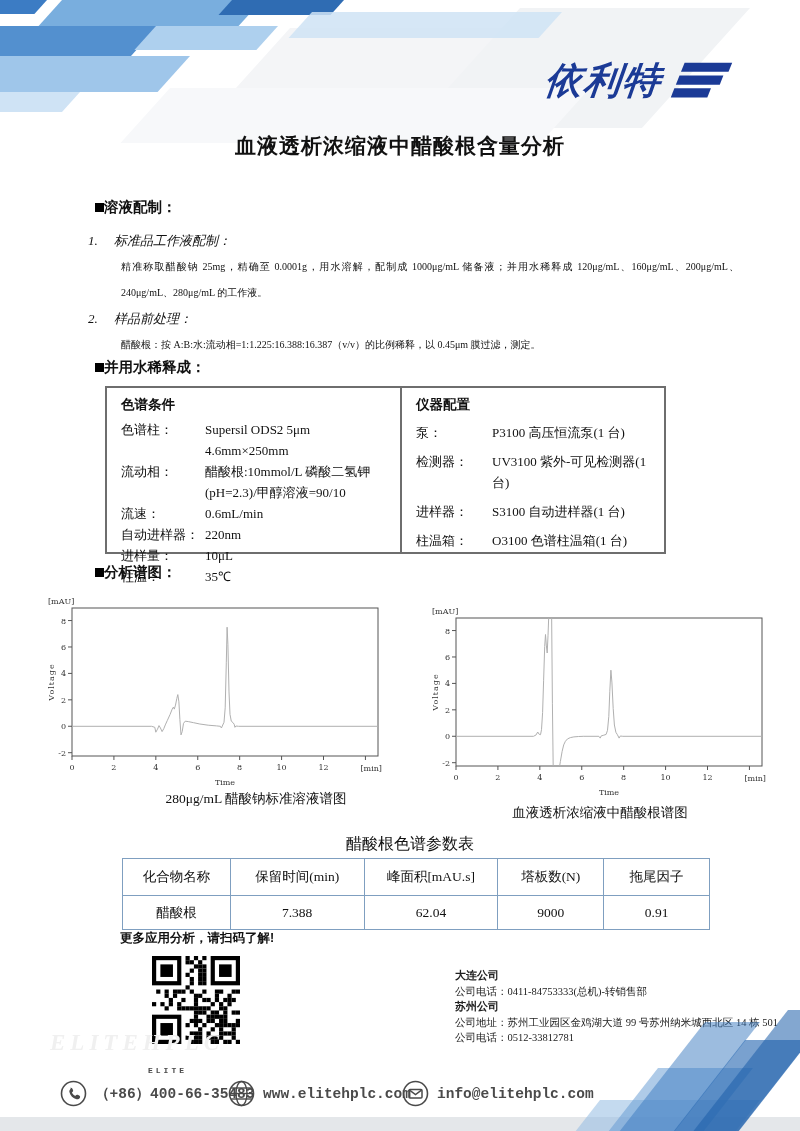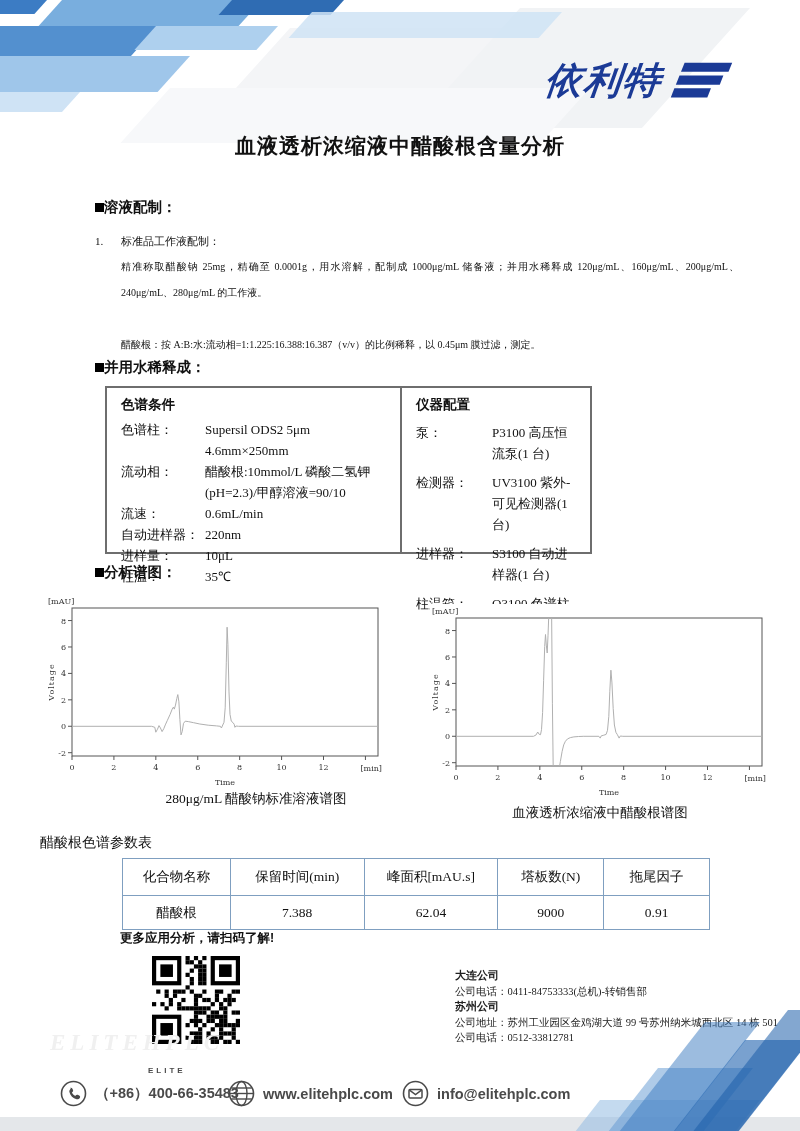--- a/index.html
+++ b/index.html
@@ -33,61 +33,61 @@
   
   .doc-title{position:absolute;left:0;top:132px;width:800px;text-align:center;
     font-size:21px;font-weight:bold;letter-spacing:1px;}
   .sec-head{position:absolute;display:flex;align-items:center;}
   .sec-head .bullet{width:9px;height:9px;background:#000;display:inline-block;}
   .sec-head .txt{font-size:14.5px;font-weight:bold;}
   .h-solution{left:95px;top:198px;}
   .h-cond{left:95px;top:358px;}
   .h-charts{left:95px;top:563px;}
   
-  .num-item{position:absolute;left:95px;width:645px;font-size:11px;line-height:26px;}
+  .num-item{position:absolute;left:88px;width:645px;font-size:13px;line-height:26px;font-style:italic;}
   .ni1{top:228px;} .ni1-body{top:254px;} .ni2{top:306px;} .ni2-body{top:332px;}
   .num-item .num{display:inline-block;width:26px;}
   .item-body{position:absolute;left:121px;width:618px;font-size:10px;line-height:26px;text-align:justify;}
   
-  .cond-table{position:absolute;left:105px;top:386px;width:487px;height:168px;
+  .cond-table{position:absolute;left:105px;top:386px;width:561px;height:168px;
     border:2px solid var(--table-border);display:flex;font-size:13px;}
   .cond-col{padding:8px 12px 6px 14px;}
   .cond-left{width:295px;border-right:2px solid var(--table-border);}
   .cond-right{flex:1;}
   .cond-title{font-weight:bold;font-size:13.5px;margin-bottom:5px;}
   .cond-row{display:flex;line-height:21px;}
   .cond-row .lbl{width:84px;flex:none;}
   .cond-row .val{flex:1;}
   .cond-right .cond-row{margin:8px 0;}
   .cond-right .cond-row .lbl{width:76px;}
   
   .chart{position:absolute;}
   .chart-left{left:46px;top:594px;}
   .chart-right{left:430px;top:604px;}
   .chart svg{display:block;background:#fff;}
   .chart-caption{position:absolute;font-size:13.5px;text-align:center;width:340px;}
   .cap-left{left:86px;top:790px;}
   .cap-right{left:430px;top:804px;}
   
-  .param-title{position:absolute;left:40px;top:834px;width:740px;font-size:14px;}
+  .param-title{position:absolute;left:40px;top:834px;width:740px;text-align:center;font-size:16px;}
   .param-table{position:absolute;left:122px;top:858px;width:588px;border-collapse:collapse;
     font-size:13.5px;text-align:center;}
   .param-table th,.param-table td{border:1.6px solid var(--param-table-border);font-weight:normal;}
   .param-table th{height:37px;} .param-table td{height:34px;}
   
   .qr-prompt{position:absolute;left:120px;top:930px;font-size:12.5px;font-weight:bold;
     font-family:"Liberation Sans",sans-serif;}
   .qr-box{position:absolute;left:152px;top:956px;width:88px;height:88px;}
   .watermark{position:absolute;left:50px;top:1030px;font-size:23px;font-weight:bold;font-style:italic;
     letter-spacing:5px;color:var(--watermark-gray);}
   .company{position:absolute;left:455px;top:968px;width:335px;font-size:10.5px;line-height:15.5px;color:#222;}
   .company .cname{font-weight:bold;font-size:11px;}
   
   .contact{position:absolute;top:1078px;left:0;width:800px;height:34px;
-    font-family:Liberation Sans, sans-serif;color:var(--contact-gray);}
+    font-family:Liberation Mono, monospace;color:var(--contact-gray);}
   .c-item{position:absolute;display:flex;align-items:center;gap:8px;font-size:14.5px;font-weight:bold;}
   .c-phone{left:60px;top:2px;} .c-web{left:228px;top:2px;} .c-mail{left:402px;top:2px;}
   .c-icon{width:27px;height:27px;flex:none;}
   .elite-small{position:absolute;left:148px;top:-12px;font-size:8px;letter-spacing:3px;font-weight:bold;}
   
   .strip{position:absolute;left:0;top:1117px;width:800px;height:14px;background:var(--bottom-strip);}
   .bskew{position:absolute;transform:skewX(-38deg);transform-origin:top left;}
   .b1{left:705px;top:1022px;width:55px;height:109px;background:rgba(58,122,192,.5);}
   .b2{left:745px;top:1040px;width:65px;height:91px;background:rgba(38,104,178,.62);}
   .b3{left:658px;top:1068px;width:95px;height:63px;background:rgba(96,152,210,.5);}
@@ -125,20 +125,23 @@
   <div class="doc-title">血液透析浓缩液中醋酸根含量分析</div>
 
   <div class="sec-head h-solution">
     <span class="bullet"></span>
     <span class="txt">溶液配制：</span>
   </div>
   <div class="num-item ni1">
     <span class="num">1.</span><span>标准品工作液配制：</span>
   </div>
   <div class="item-body ni1-body">精准称取醋酸钠 25mg，精确至 0.0001g，用水溶解，配制成 1000μg/mL 储备液；并用水稀释成 120μg/mL、160μg/mL、200μg/mL、240μg/mL、280μg/mL 的工作液。</div>
+  <div class="num-item ni2">
+    <span class="num">2.</span><span>样品前处理：</span>
+  </div>
   <div class="item-body ni2-body">醋酸根：按 A:B:水:流动相=1:1.225:16.388:16.387（v/v）的比例稀释，以 0.45μm 膜过滤，测定。</div>
 
   <div class="sec-head h-cond">
     <span class="bullet"></span>
     <span class="txt">并用水稀释成：</span>
   </div>
   <div class="cond-table">
     <div class="cond-col cond-left">
       <div class="cond-title">色谱条件</div>
       <div class="cond-row">

